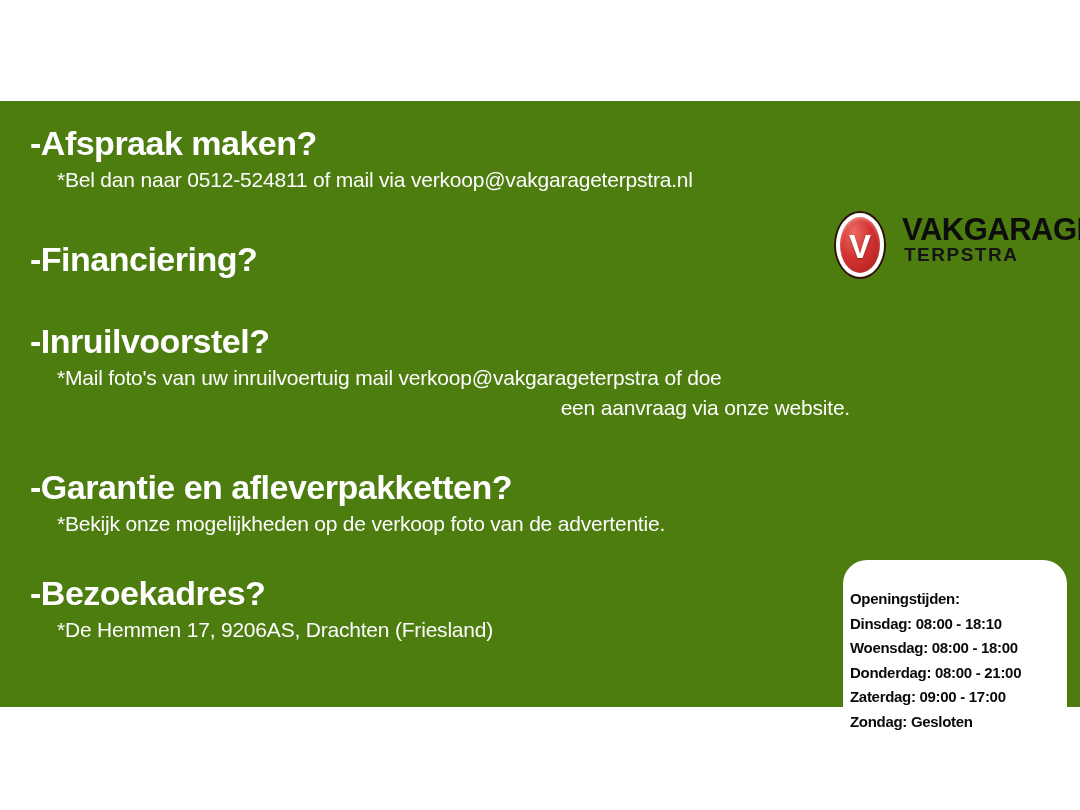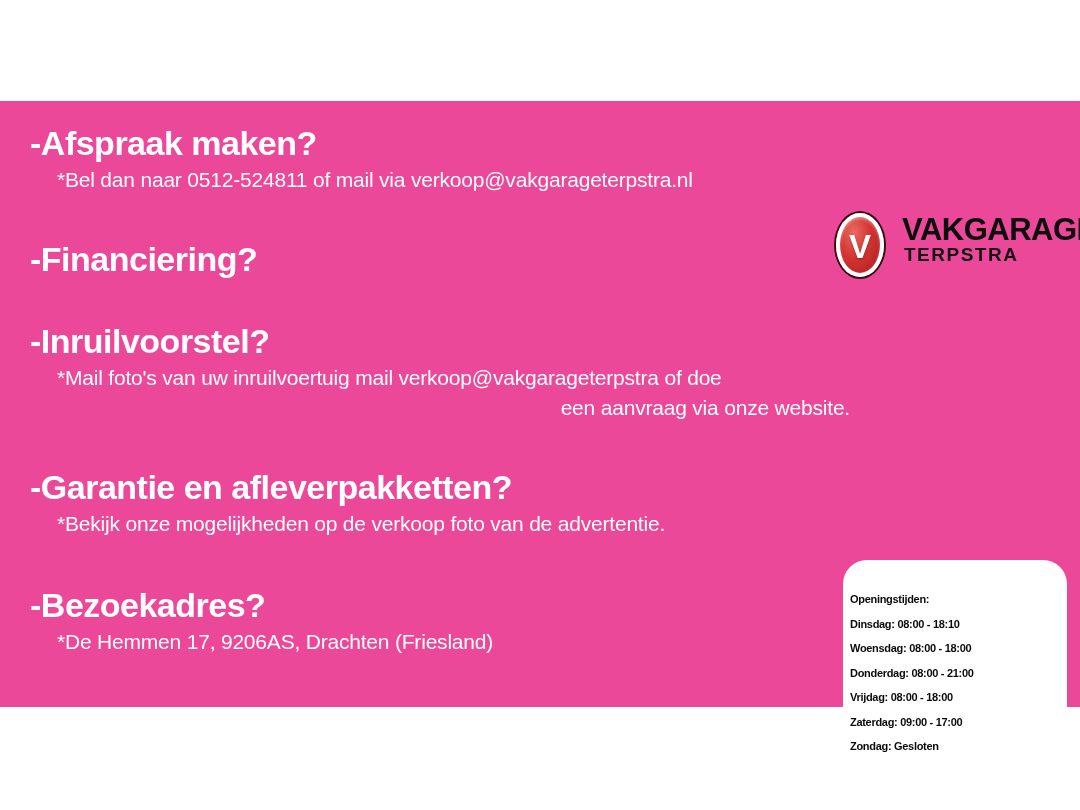--- a/index.html
+++ b/index.html
@@ -2,25 +2,25 @@
 <html><head>
 <meta charset="utf-8">
 <style>
   html,body{margin:0;padding:0;background:#ffffff;}
   .canvas{
     position:relative;width:1080px;height:810px;background:#ffffff;
     overflow:hidden;font-family:"Liberation Sans",sans-serif;
   }
   .red-panel{
     position:absolute;left:0;top:101px;width:1080px;height:606px;
-    background:#ec4899;
+    background:#4d7c0f;
   }
   .content{position:absolute;left:30px;top:24px;width:820px;}
   .section{margin:0 0 46px 0;}
-  .section.tight{margin-bottom:48px;}
+  .section.tight{margin-bottom:36px;}
   .section h2{
     margin:0;color:#ffffff;font-size:34px;line-height:36px;
     font-weight:700;letter-spacing:-0.5px;white-space:nowrap;
   }
   .sub{
     margin:4px 0 0 27px;color:#fdfdfd;font-size:21px;line-height:30px;
     font-weight:400;letter-spacing:-0.2px;white-space:nowrap;
   }
   .sub.cont{margin-top:0;margin-left:38px;text-align:right;}
   
@@ -45,21 +45,21 @@
     color:#151515;font-size:19px;font-weight:700;letter-spacing:1.5px;
     line-height:20px;margin-left:2px;white-space:nowrap;
   }
   
   .hours{
     position:absolute;left:843px;top:459px;width:224px;height:243px;
     box-sizing:border-box;background:#ffffff;border-radius:24px;
     padding:27px 4px 0 7px;
   }
   .hours div{
-    color:#0a0a0a;font-size:11px;font-weight:700;line-height:24.5px;
+    color:#0a0a0a;font-size:15px;font-weight:700;line-height:24.5px;
     letter-spacing:-0.3px;white-space:nowrap;
   }
 </style>
 </head>
 <body>
 
 <div class="canvas">
   <div class="red-panel">
 
     <div class="content">
@@ -99,19 +99,18 @@
         <div class="brand">VAKGARAGE</div>
         <div class="brand-sub">TERPSTRA</div>
       </div>
     </div>
 
     <div class="hours">
       <div>Openingstijden:</div>
       <div>Dinsdag: 08:00 - 18:10</div>
       <div>Woensdag: 08:00 - 18:00</div>
       <div>Donderdag: 08:00 - 21:00</div>
-      <div>Vrijdag: 08:00 - 18:00</div>
       <div>Zaterdag: 09:00 - 17:00</div>
       <div>Zondag: Gesloten</div>
     </div>
 
   </div>
 </div>
 
 </body></html>

